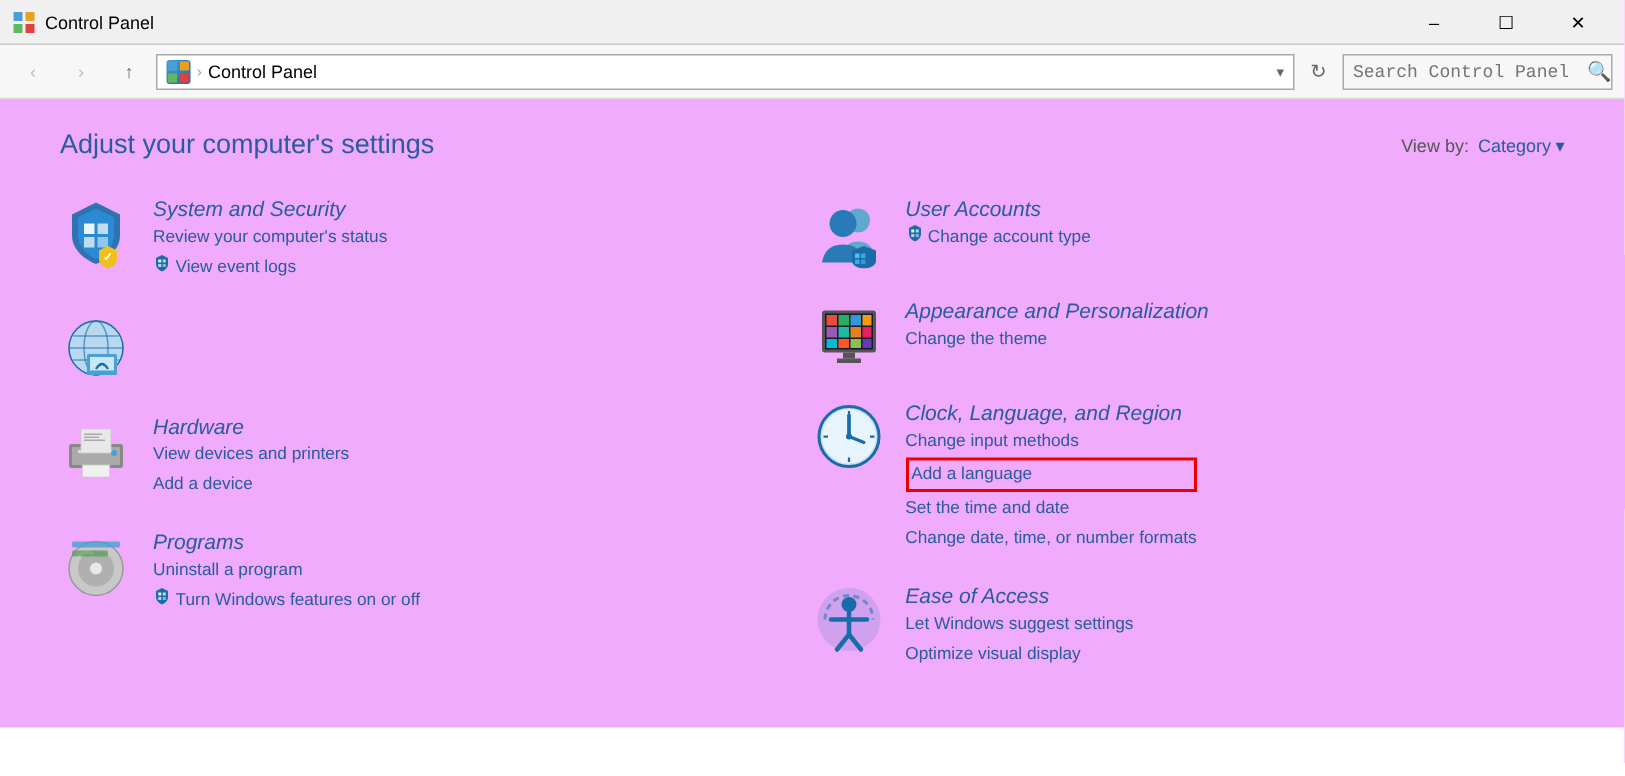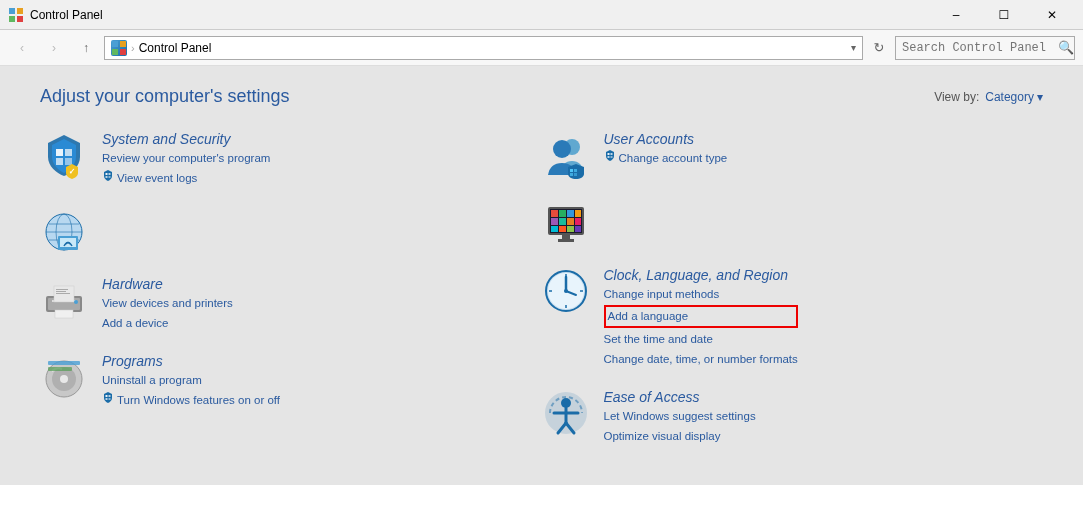--- a/index.html
+++ b/index.html
@@ -133,21 +133,21 @@
       color: #be185d;
       flex: 1;
       background: transparent;
       font-family: Liberation Mono, monospace;
     }
     .search-icon { color: #666; font-size: 13px; cursor: pointer; }
 
     
     .main-content {
       padding: 20px 40px;
-      background: #e5e5e5;
+      background: #f0abfc;
     }
 
     .page-header {
       display: flex;
       justify-content: space-between;
       align-items: center;
       margin-bottom: 24px;
     }
     .page-title {
       font-size: 18px;
@@ -294,21 +294,21 @@
             <rect x="25" y="18" width="7" height="7" fill="#fff" opacity="0.7"></rect>
             <rect x="16" y="27" width="7" height="7" fill="#fff" opacity="0.7"></rect>
             <rect x="25" y="27" width="7" height="7" fill="#fff" opacity="0.5"></rect>
 
             <path d="M32 33 L38 36 L38 42 C38 45 35 47 32 48 C29 47 26 45 26 42 L26 36 Z" fill="#f0c020"></path>
             <text x="32" y="43" text-anchor="middle" font-size="8" fill="#fff" font-weight="bold">✓</text>
           </svg>
         </div>
         <div class="category-text">
           <a class="category-title">System and Security</a>
-          <a class="category-link">Review your computer's program</a>
+          <a class="category-link">Review your computer's status</a>
           <span class="shield-badge">
             <svg class="shield-icon-small" viewBox="0 0 12 12">
               <path d="M6 1 L10 3 L10 7 C10 9.5 8 11 6 12 C4 11 2 9.5 2 7 L2 3 Z" fill="#1a6ca8"></path>
               <rect x="3.5" y="4" width="2" height="2" fill="#fff" opacity="0.9" font-size="4"></rect>
               <rect x="6.5" y="4" width="2" height="2" fill="#fff" opacity="0.7"></rect>
               <rect x="3.5" y="7" width="2" height="2" fill="#fff" opacity="0.7"></rect>
               <rect x="6.5" y="7" width="2" height="2" fill="#fff" opacity="0.5"></rect>
             </svg>
             <a class="category-link">View event logs</a>
           </span>
@@ -446,20 +446,24 @@
             <rect x="33" y="19" width="6" height="7" fill="#e91e63"></rect>
             <rect x="9" y="27" width="7" height="6" fill="#00bcd4"></rect>
             <rect x="17" y="27" width="7" height="6" fill="#ff5722"></rect>
             <rect x="25" y="27" width="7" height="6" fill="#8bc34a"></rect>
             <rect x="33" y="27" width="6" height="6" fill="#673ab7"></rect>
 
             <rect x="20" y="36" width="8" height="4" fill="#555"></rect>
             <rect x="16" y="40" width="16" height="3" fill="#555"></rect>
           </svg>
         </div>
+        <div class="category-text">
+          <a class="category-title">Appearance and Personalization</a>
+          <a class="category-link">Change the theme</a>
+        </div>
       </div>
 
       <div class="category-item">
         <div class="category-icon">
           <svg width="48" height="48" viewBox="0 0 48 48">
 
             <circle cx="24" cy="24" r="20" fill="#c8dff0" stroke="#1a6ca8" stroke-width="2"></circle>
             <circle cx="24" cy="24" r="18" fill="#e8f4fc"></circle>
 
             <line x1="24" y1="24" x2="24" y2="10" stroke="#1a6ca8" stroke-width="2.5" stroke-linecap="round"></line>

